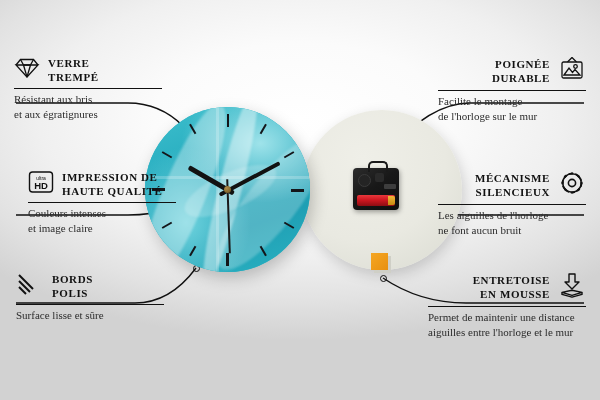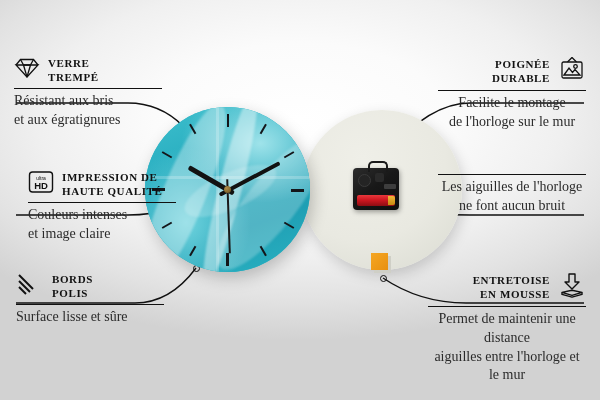--- a/index.html
+++ b/index.html
@@ -87,22 +87,22 @@
   .cap{ position:absolute; left:50%; top:50%; width:7px; height:7px; margin:-3.5px 0 0 -3.5px;
     border-radius:50%; background:radial-gradient(circle at 35% 30%,#b08d4a,#6b5220); }
 
   
   .callout{ position:absolute; }
   .co-head{ display:flex; align-items:center; gap:8px; }
   .co-head.r{ justify-content:flex-end; }
   .co-title{ font-size:11px; font-weight:bold; letter-spacing:.6px;
     line-height:1.28; color:#111; text-transform:uppercase; }
   .co-rule{ height:1px; background:#111; margin:4px 0 3px; }
-  .co-desc{ font-size:14px; color:#2b2b2b; line-height:1.34; }
-  .co-desc.r{ text-align:center; }
+  .co-desc{ font-size:11px; color:#2b2b2b; line-height:1.34; }
+  .co-desc.r{ text-align:left; }
   .icon{ flex:0 0 auto; color:#111; }
 
   .lead{ position:absolute; overflow:visible; pointer-events:none; }
   .dot{ position:absolute; width:7px; height:7px; border:1.4px solid #111;
     border-radius:50%; background:transparent; }
 </style>
 </head>
 <body>
 
 <div class="stage">
@@ -250,20 +250,33 @@
           <circle cx="17.5" cy="10.5" r="1.8"></circle>
         </g>
           </svg>
       </span>
     </div>
     <div class="co-rule"></div>
     <div class="co-desc r"><span>Facilite le montage</span><br><span>de l'horloge sur le mur</span></div>
   </div>
 
   <div class="callout" style="left:438px;top:170px;width:148px;">
+    <div class="co-head r">
+      <div class="co-title" style="text-align:right"><span>MÉCANISME</span><br><span>SILENCIEUX</span></div>
+      <span class="icon">
+        <svg width="28" height="26" viewBox="0 0 28 26">
+            <g fill="none" stroke="#111" stroke-width="1.6">
+          <path d="M14,3.5 a9.5,9.5 0 1,0 0.01,0 Z" stroke-dasharray="3.4 2.4"></path>
+          <circle cx="14" cy="13" r="9.3"></circle>
+          <circle cx="14" cy="13" r="3.6"></circle>
+          <path d="M14,2.4 v2.2 M14,21.4 v2.2 M3.4,13 h2.2 M22.4,13 h2.2 M6.6,5.6 l1.6,1.6 M19.8,18.8 l1.6,1.6 M21.4,5.6 l-1.6,1.6 M8.2,18.8 l-1.6,1.6" stroke-width="2.4"></path>
+        </g>
+          </svg>
+      </span>
+    </div>
     <div class="co-rule"></div>
     <div class="co-desc r"><span>Les aiguilles de l'horloge</span><br><span>ne font aucun bruit</span></div>
   </div>
 
   <div class="callout" style="left:428px;top:272px;width:158px;">
     <div class="co-head r">
       <div class="co-title" style="text-align:right"><span>ENTRETOISE</span><br><span>EN MOUSSE</span></div>
       <span class="icon">
         <svg width="28" height="26" viewBox="0 0 28 26">
             <g fill="none" stroke="#111" stroke-width="1.4" stroke-linejoin="round">

